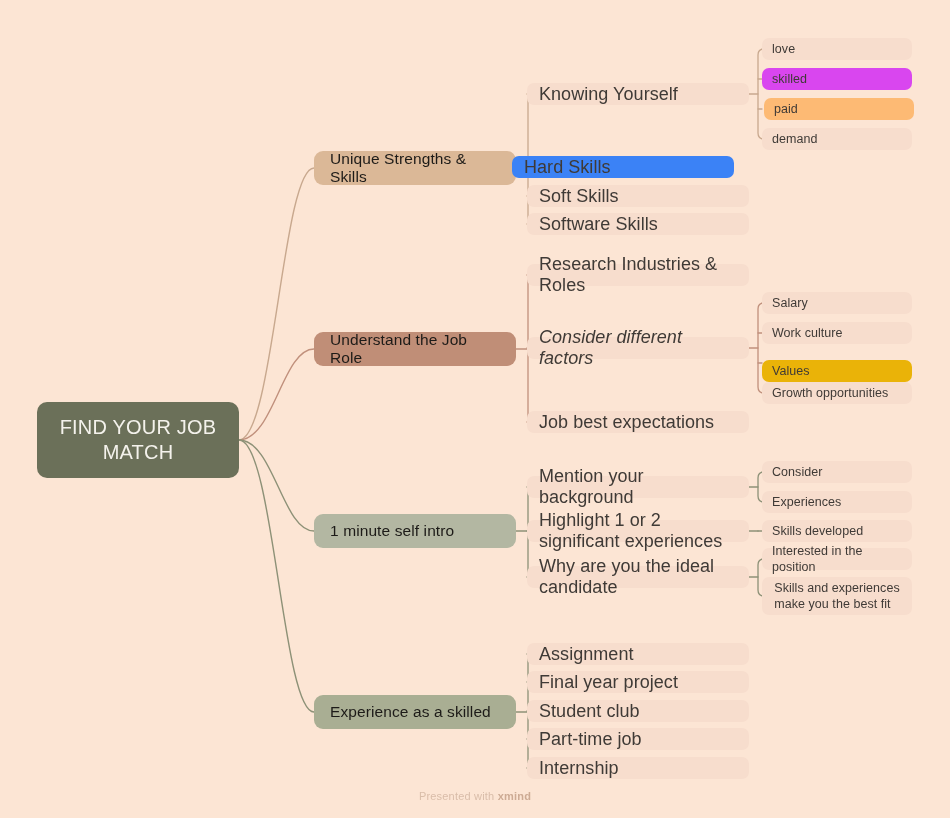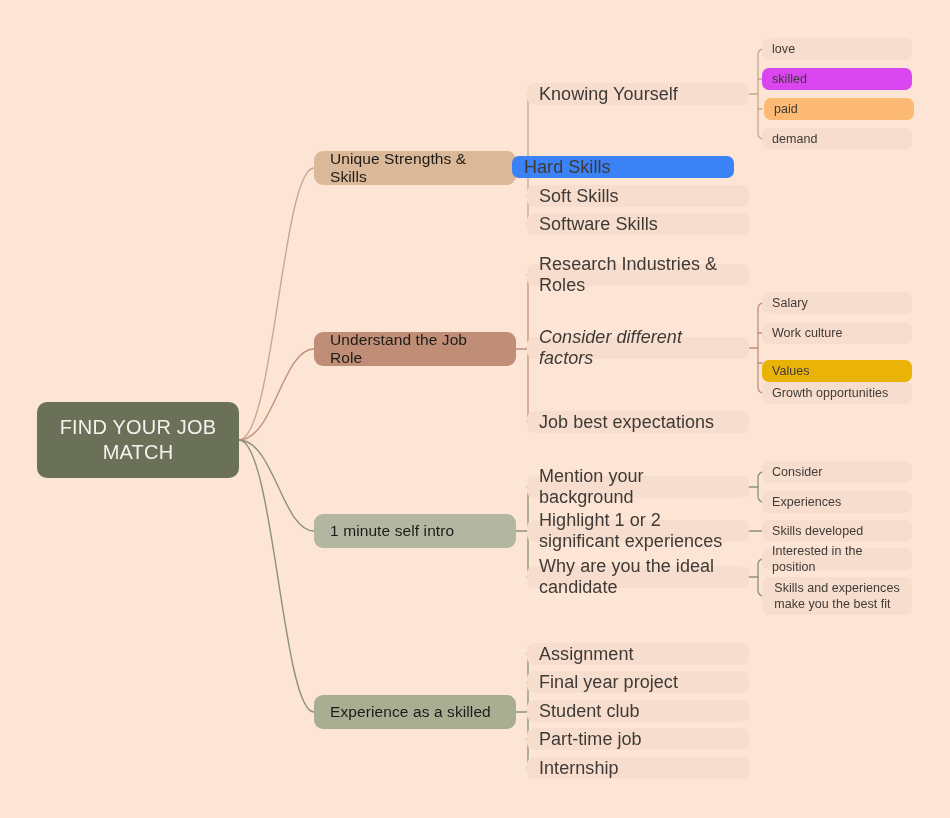--- a/index.html
+++ b/index.html
@@ -213,13 +213,16 @@
       <div class="node leaf two-line" style="left: 762px; top: 577px; width: 150px; height: 38px; background: rgb(247, 221, 205);"><span>Skills and experiences
 make you the best fit</span></div>
       <div class="node branch" style="left: 314px; top: 695px; width: 202px; height: 34px; background: rgb(169, 174, 147);"><span>Experience as a skilled</span></div>
       <div class="node sub" style="left: 527px; top: 643px; width: 222px; height: 22px; background: rgb(247, 221, 205);"><span>Assignment</span></div>
       <div class="node sub" style="left: 527px; top: 671px; width: 222px; height: 22px; background: rgb(247, 221, 205);"><span>Final year project</span></div>
       <div class="node sub" style="left: 527px; top: 700px; width: 222px; height: 22px; background: rgb(247, 221, 205);"><span>Student club</span></div>
       <div class="node sub" style="left: 527px; top: 728px; width: 222px; height: 22px; background: rgb(247, 221, 205);"><span>Part-time job</span></div>
       <div class="node sub" style="left: 527px; top: 757px; width: 222px; height: 22px; background: rgb(247, 221, 205);"><span>Internship</span></div>
     </div>
 
+  <div id="footer">
+    <span>Presented with </span><b>xmind</b>
+  </div>
 </div>
 
 </body></html>

